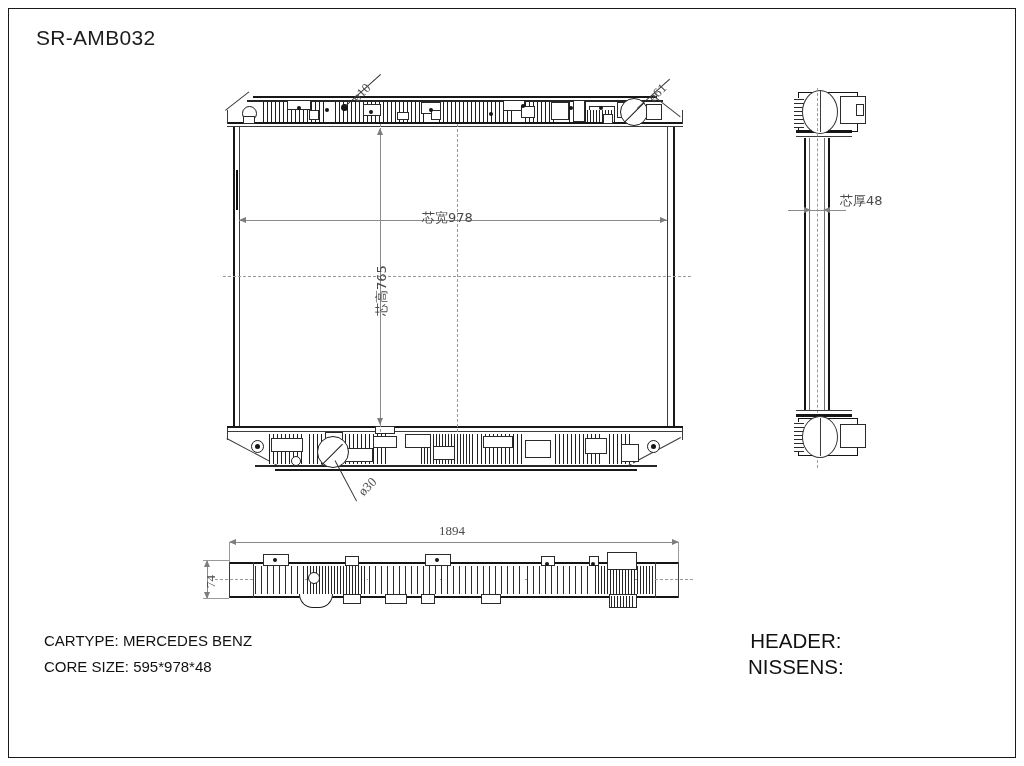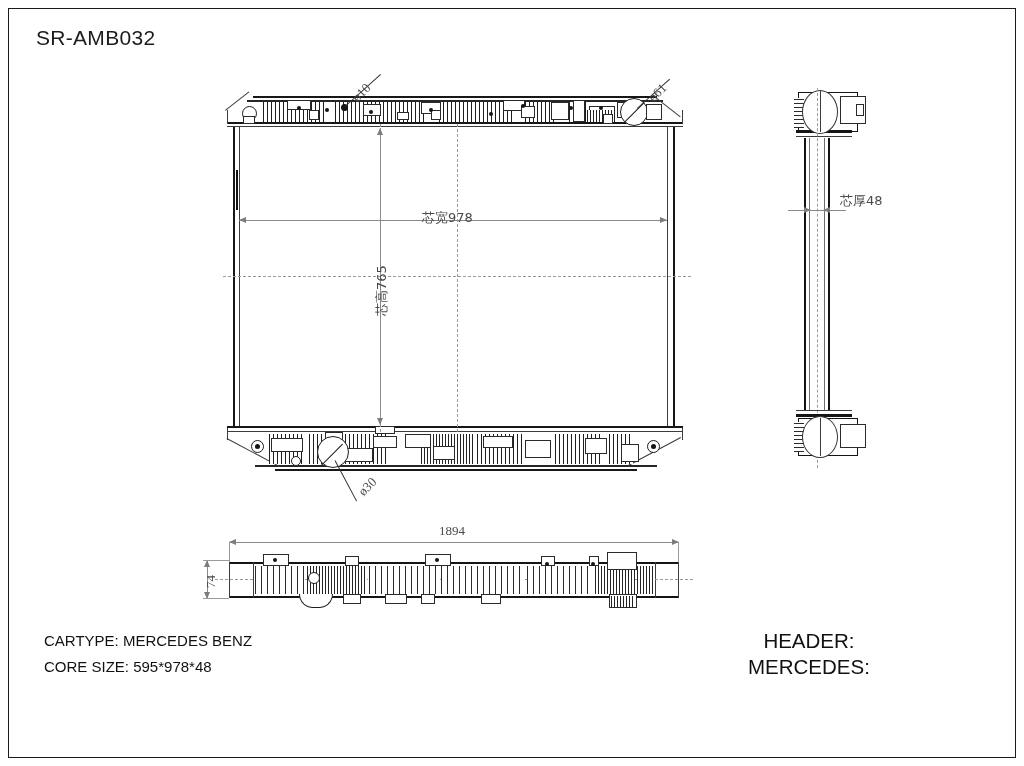--- a/index.html
+++ b/index.html
@@ -269,15 +269,15 @@
     <div class="circ" style="left:114px;top:84px;width:34px;height:14px;border-radius:0 0 14px 14px;border-top:none;"></div>
   </div>
 
   <div id="spec-block">
     <div>CARTYPE: MERCEDES BENZ</div>
     <div>CORE SIZE: 595*978*48</div>
   </div>
 
   <div id="brand-block">
     <div>HEADER:</div>
-    <div>MERCEDES:</div>
+    <div>NISSENS:</div>
   </div>
 </div>
 
 </body></html>

